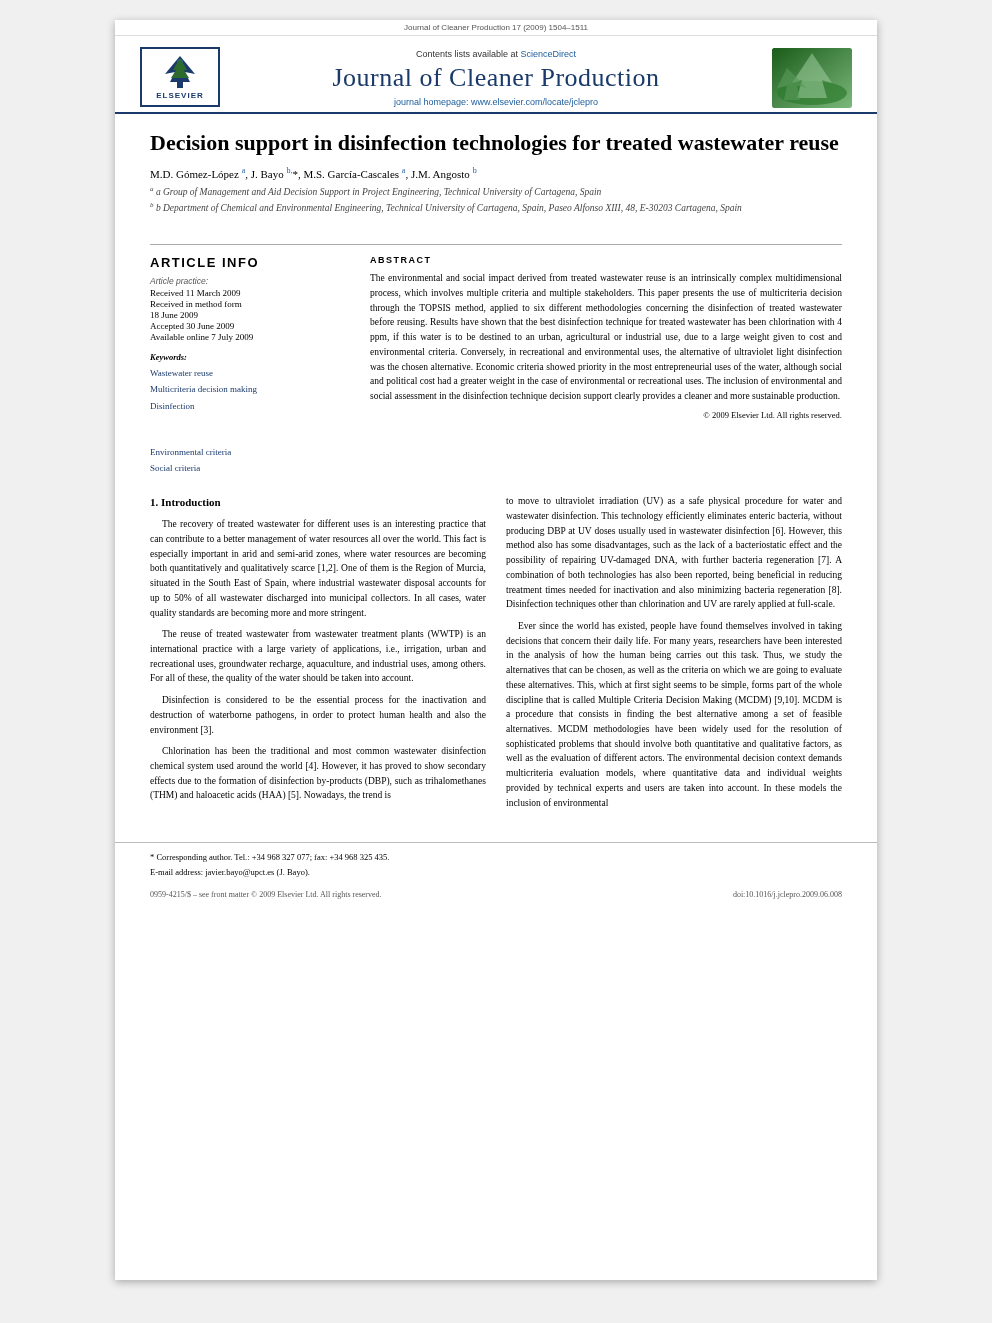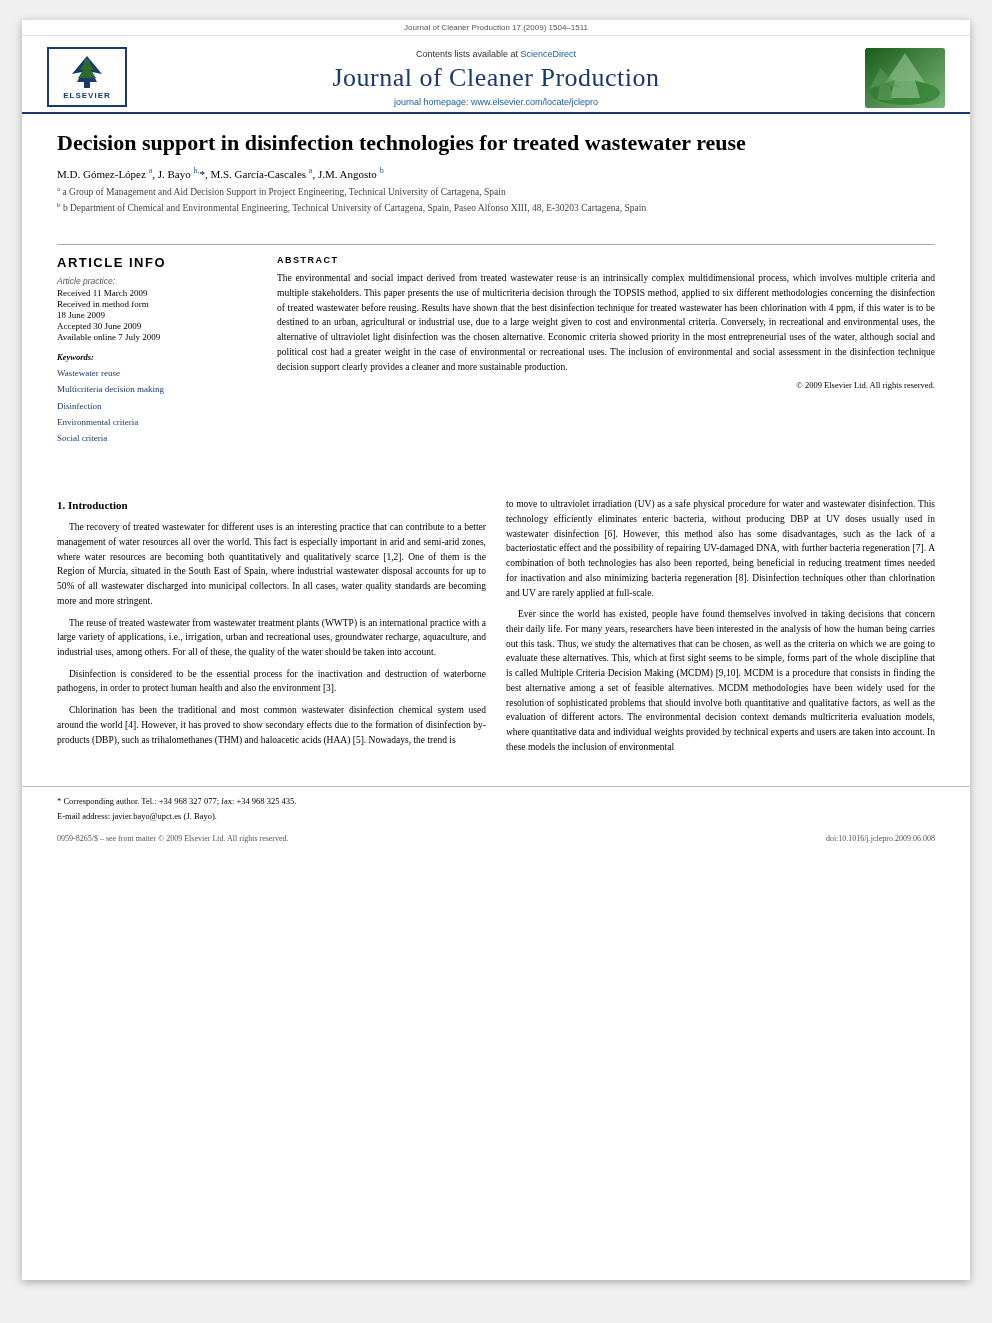--- a/index.html
+++ b/index.html
@@ -5,21 +5,21 @@
     * { margin: 0; padding: 0; box-sizing: border-box; }
     body {
       background: #f0f0f0;
       font-family: 'Times New Roman', Times, serif;
       display: flex;
       justify-content: center;
       padding: 20px;
     }
     .page {
       background: #fff;
-      width: 948px;
+      width: 762px;
       min-height: 1260px;
       padding: 0;
       box-shadow: 0 2px 8px rgba(0,0,0,0.3);
     }
     
     .journal-header {
       padding: 8px 20px 0 20px;
       display: flex;
       align-items: stretch;
       border-bottom: 2px solid #1a3a6b;
@@ -134,20 +134,21 @@
       color: #000;
       margin-bottom: 5px;
     }
     .authors sup {
       font-size: 8px;
       color: #2060a0;
     }
     .affiliations {
       font-size: 9.5px;
       color: #444;
+      font-style: italic;
       margin-bottom: 29px;
       line-height: 1.5;
     }
     .affiliations sup {
       font-size: 7px;
     }
     hr.article-divider {
       border: none;
       border-top: 1px solid #aaa;
       margin: 8px 0;
@@ -223,21 +224,20 @@
       display: flex;
       gap: 20px;
       margin-top: 18px;
       font-size: 9.5px;
       line-height: 1.55;
       color: #000;
       text-align: justify;
     }
     .col-left, .col-right {
       flex: 1;
-      margin-top: 33px;
     }
     .section-heading {
       font-size: 11px;
       font-weight: bold;
       color: #000;
       margin-bottom: 6px;
     }
     .para {
       margin-bottom: 7px;
       font-size: 9.5px;
@@ -336,21 +336,21 @@
         <div class="date-entry">Received 11 March 2009</div>
         <div class="date-entry">Received in method form</div>
         <div class="date-entry">18 June 2009</div>
         <div class="date-entry">Accepted 30 June 2009</div>
         <div class="date-entry">Available online 7 July 2009</div>
         <div class="keywords-section">
           <h5>Keywords:</h5>
           <p style="color:#1a3a6b;">Wastewater reuse</p>
           <p style="color:#1a3a6b;">Multicriteria decision making</p>
           <p style="color:#1a3a6b;">Disinfection</p>
-          <p style="color:#1a3a6b;">Environmental criteria</p>
+          <p style="color:#1a3a6b;margin-top:30px;">Environmental criteria</p>
           <p style="color:#1a3a6b;">Social criteria</p>
         </div>
       </div>
 
       <div class="abstract-section">
         <h4>ABSTRACT</h4>
         <div class="abstract-text">The environmental and social impact derived from treated wastewater reuse is an intrinsically complex multidimensional process, which involves multiple criteria and multiple stakeholders. This paper presents the use of multicriteria decision through the TOPSIS method, applied to six different methodologies concerning the disinfection of treated wastewater before reusing. Results have shown that the best disinfection technique for treated wastewater has been chlorination with 4 ppm, if this water is to be destined to an urban, agricultural or industrial use, due to a large weight given to cost and environmental criteria. Conversely, in recreational and environmental uses, the alternative of ultraviolet light disinfection was the chosen alternative. Economic criteria showed priority in the most entrepreneurial uses of the water, although social and political cost had a greater weight in the case of environmental or recreational uses. The inclusion of environmental and social assessment in the disinfection technique decision support clearly provides a cleaner and more sustainable production.</div>
         <div class="copyright-line">© 2009 Elsevier Ltd. All rights reserved.</div>
       </div>
     </div>
@@ -382,16 +382,16 @@
         </p>
       </div>
     </div>
   </div>
 
   <div class="footer-notes">
     <p>* Corresponding author. Tel.: +34 968 327 077; fax: +34 968 325 435.</p>
     <p>E-mail address: javier.bayo@upct.es (J. Bayo).</p>
   </div>
   <div class="footer-bottom">
-    <span>0959-8265/$ – see front matter © 2009 Elsevier Ltd. All rights reserved.</span>
+    <span>0959-4215/$ – see front matter © 2009 Elsevier Ltd. All rights reserved.</span>
     <span>doi:10.1016/j.jclepro.2009.06.008</span>
   </div>
 </div>
 
 </body></html>

